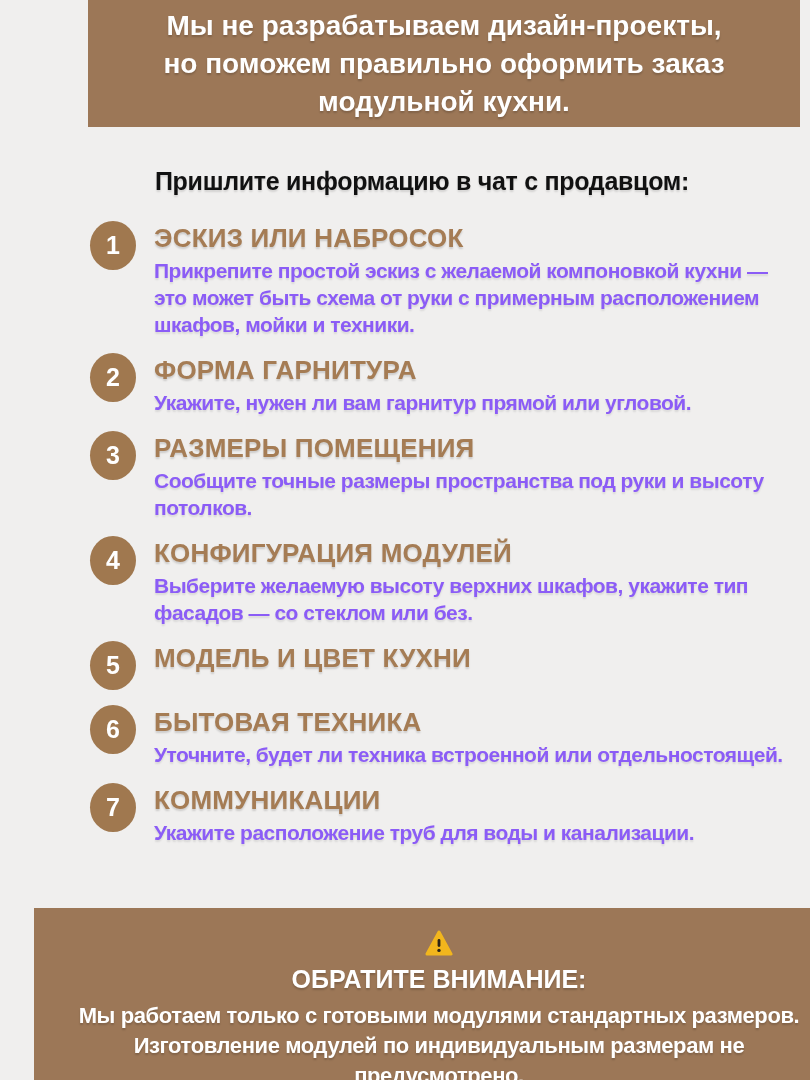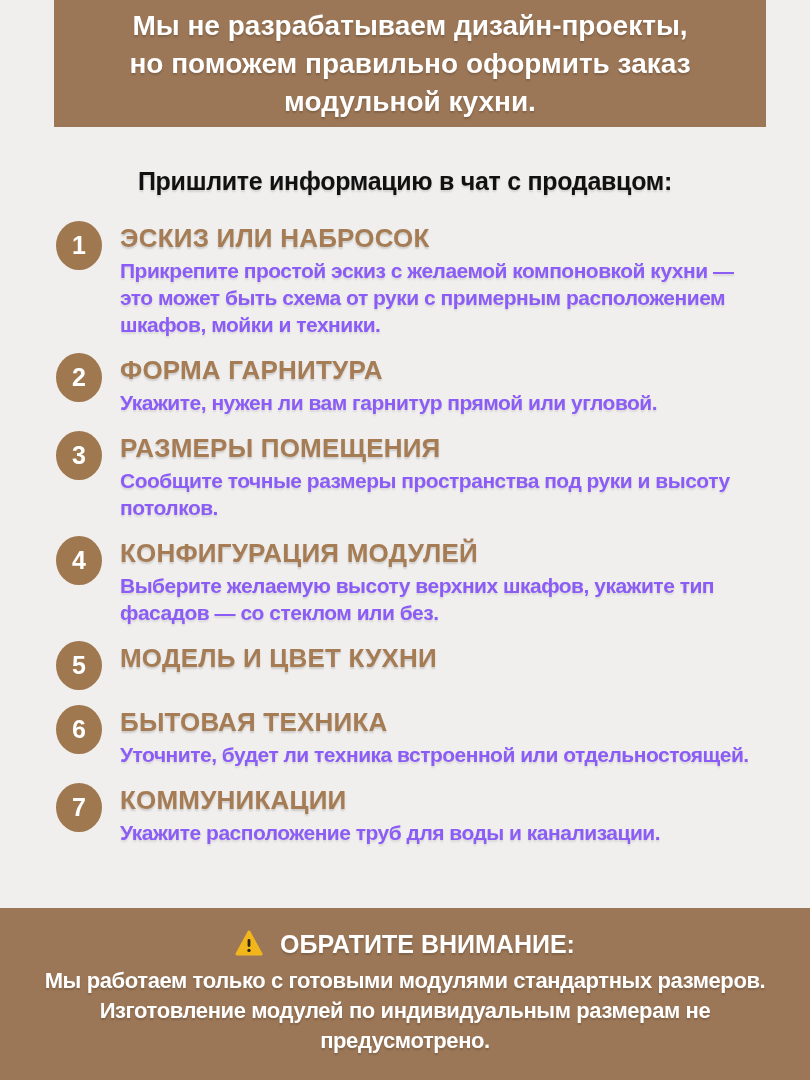--- a/index.html
+++ b/index.html
@@ -7,20 +7,21 @@
   body { font-family: "Liberation Sans", "DejaVu Sans", sans-serif; }
   .page {
     position: relative;
     width: 810px;
     height: 1080px;
     margin: 0 auto;
     background: #f0efee;
     display: flex;
     flex-direction: column;
     overflow: hidden;
+    padding-left: 34px;
   }
   
   .top-banner {
     margin-left: 54px;
     width: 712px;
     height: 127px;
     background: #9c7757;
     display: flex;
     align-items: center;
     justify-content: center;
@@ -102,21 +103,23 @@
     height: 172px;
     background: #9c7757;
     flex: none;
     display: flex;
     flex-direction: column;
     align-items: center;
     padding-top: 22px;
   }
   .notice-header {
     display: flex;
-    gap: 17px;
+    align-items: center;
+    gap: 9px;
+    flex-direction: column;
   }
   .warning-icon-svg { display: block; }
   .notice-title {
     color: #ffffff;
     font-size: 25px;
     font-weight: bold;
     text-shadow: 0 2px 2px rgba(0,0,0,0.18);
   }
   .notice-body {
     margin-top: 7px;

